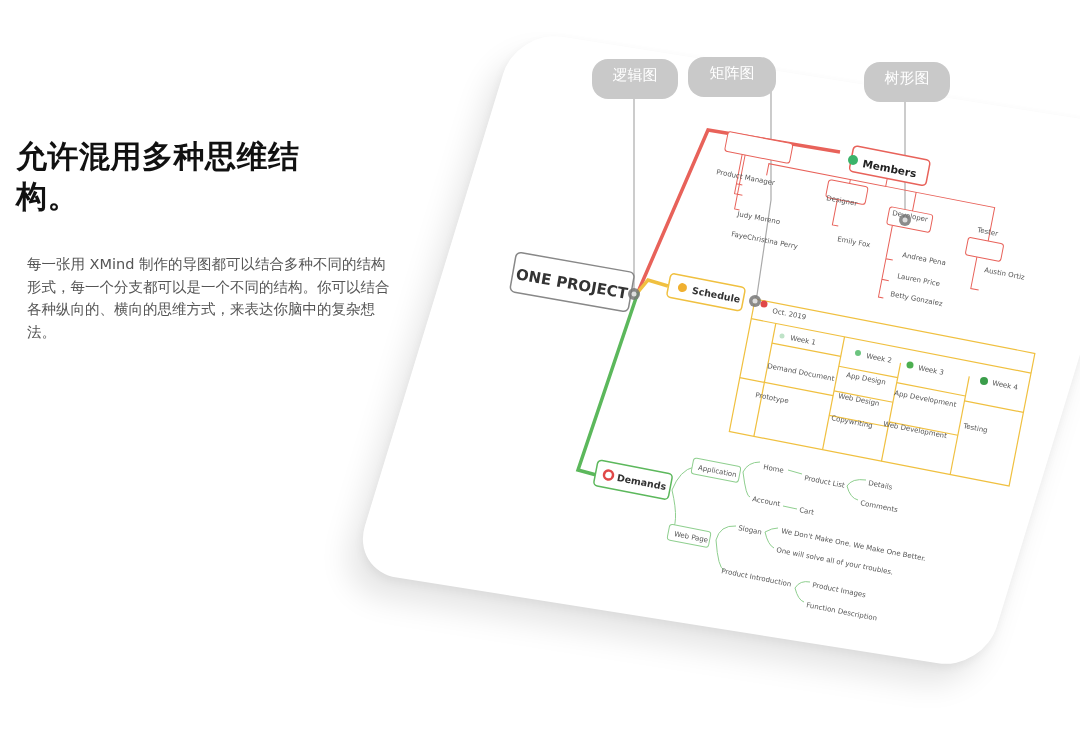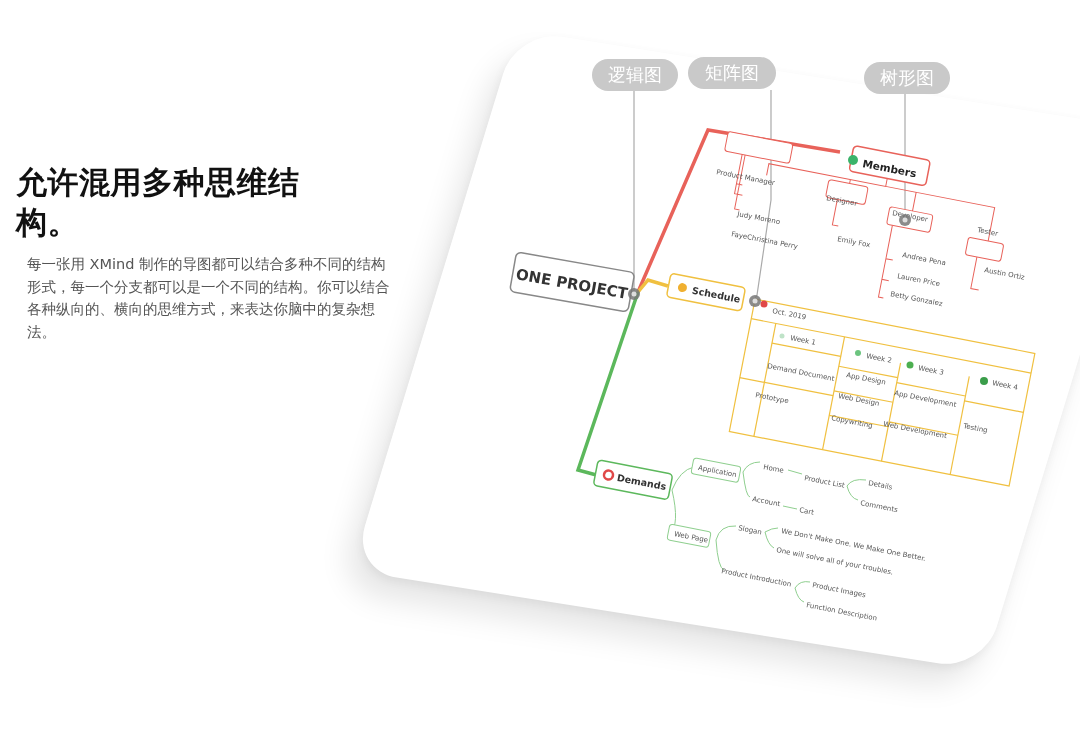--- a/index.html
+++ b/index.html
@@ -1,24 +1,24 @@
 <!DOCTYPE html>
 <html><head>
 <meta charset="utf-8">
 <style>
   html,body{margin:0;padding:0;}
   body{width:1080px;height:756px;background:#ffffff;position:relative;overflow:hidden;font-family:"DejaVu Sans",sans-serif;}
-  .heading{position:absolute;left:16px;top:162px;width:330px;font-size:31px;font-weight:bold;line-height:40px;color:#111;letter-spacing:0.5px;margin:0;}
+  .heading{position:absolute;left:16px;top:136px;width:330px;font-size:31px;font-weight:bold;line-height:40px;color:#111;letter-spacing:0.5px;margin:0;}
   .desc{position:absolute;left:16px;top:242px;width:372px;font-size:14.5px;line-height:22.5px;color:#555;margin:11px;}
   .card{position:absolute;left:430px;top:70px;width:640px;height:560px;background:#fff;border-radius:46px;
         transform:rotate(9deg) skewX(-8deg);transform-origin:50% 50%;
         box-shadow:-8px 22px 30px rgba(0,0,0,0.10), 0 4px 10px rgba(0,0,0,0.05);}
   svg.map{position:absolute;left:0;top:0;width:1080px;height:756px;}
   .map text{font-family:"DejaVu Sans",sans-serif;}
-  .pill{position:absolute;height:32px;border-radius:16px;background:#c9c9c9;color:#fff;font-size:18px;line-height:32px;text-align:center;}
+  .pill{position:absolute;height:40px;border-radius:16px;background:#c9c9c9;color:#fff;font-size:15px;line-height:32px;text-align:center;}
 </style>
 </head>
 <body>
 
 <h1 class="heading">允许混用多种思维结构。</h1>
 <p class="desc">每一张用 XMind 制作的导图都可以结合多种不同的结构形式，每一个分支都可以是一个不同的结构。你可以结合各种纵向的、横向的思维方式，来表达你脑中的复杂想法。</p>
 
 <div class="card"></div>
 
 <svg class="map" viewBox="0 0 1080 756" xmlns="http://www.w3.org/2000/svg">

